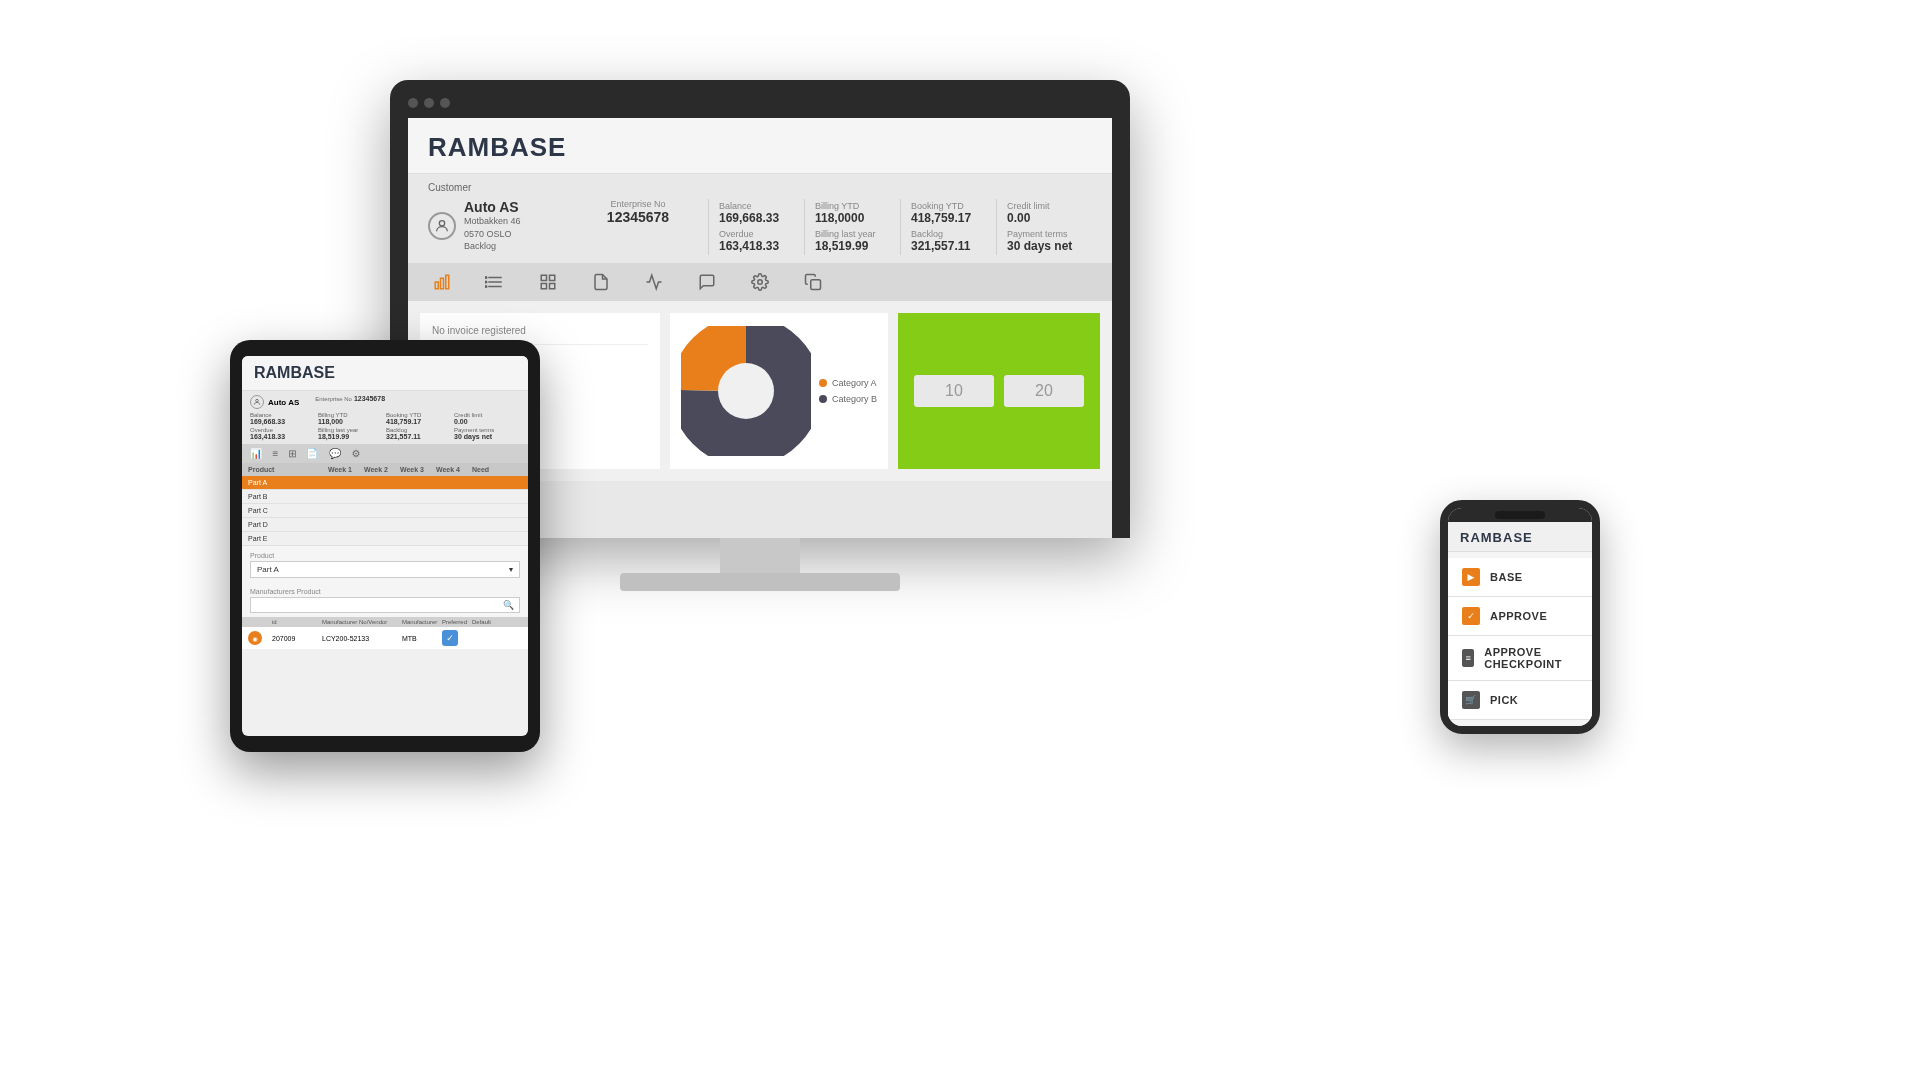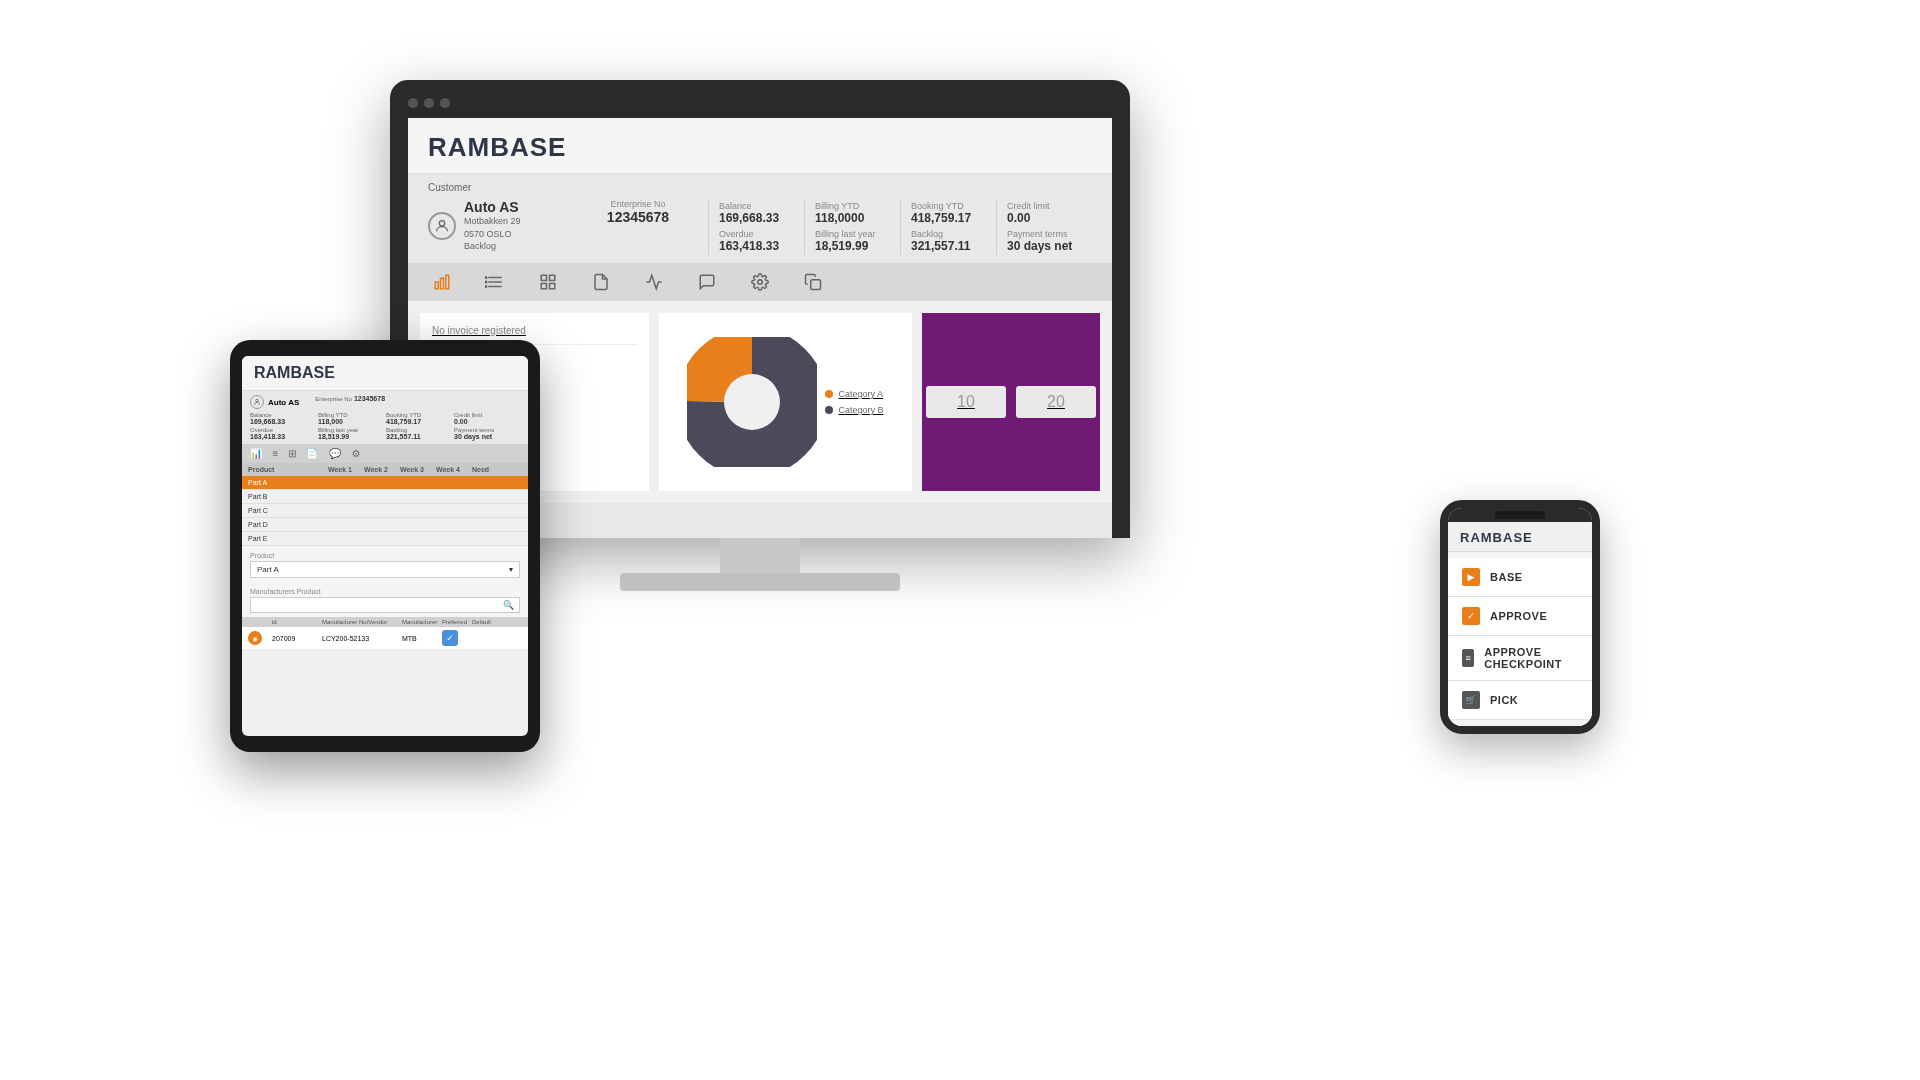--- a/index.html
+++ b/index.html
@@ -206,55 +206,54 @@
     .nav-tab.active {
       color: #e8891a;
     }
 
     .dashboard-content {
       display: flex;
       gap: 0;
       background: #f0f0f0;
       padding: 12px;
       min-height: 180px;
-      text-decoration: underline;
     }
 
     .dashboard-left {
       flex: 2;
       background: #fff;
       margin-right: 10px;
       padding: 12px;
       font-size: 10px;
       color: #666;
     }
 
     .dashboard-middle {
       flex: 2;
       background: #fff;
       margin-right: 10px;
       display: flex;
       align-items: center;
       justify-content: center;
-      padding: 24px;
+      padding: 1px;
     }
 
     .dashboard-right {
       flex: 1;
       display: flex;
       flex-direction: column;
       gap: 8px;
     }
 
     .right-panel-top {
-      background: #701a75;
+      background: #84cc16;
       flex: 1;
       display: flex;
       align-items: center;
-      padding: 4px;
+      padding: 16px;
       gap: 10px;
     }
 
     .number-box {
       background: #e8e8e8;
       width: 80px;
       height: 32px;
       display: flex;
       align-items: center;
       justify-content: center;
@@ -596,21 +595,21 @@
               <div class="customer-icon-name">
                 <div class="customer-avatar">
                   <svg width="16" height="16" viewBox="0 0 24 24" fill="none" stroke="#666" stroke-width="2">
                     <circle cx="12" cy="8" r="4"></circle>
                       <path d="M4 20c0-4 3.6-7 8-7s8 3 8 7"></path>
                   </svg>
                 </div>
                 <div>
                   <div class="customer-name">Auto AS</div>
                   <div class="customer-address">
-                    <span>Motbakken 29</span><br>
+                    <span>Motbakken 46</span><br>
                     <span>0570 OSLO</span><br>
                     <span>Backlog</span>
                   </div>
                 </div>
               </div>
               <div class="enterprise-block">
                 <div class="enterprise-label">Enterprise No</div>
                 <div class="enterprise-no">12345678</div>
               </div>
               <div class="stats-grid">

